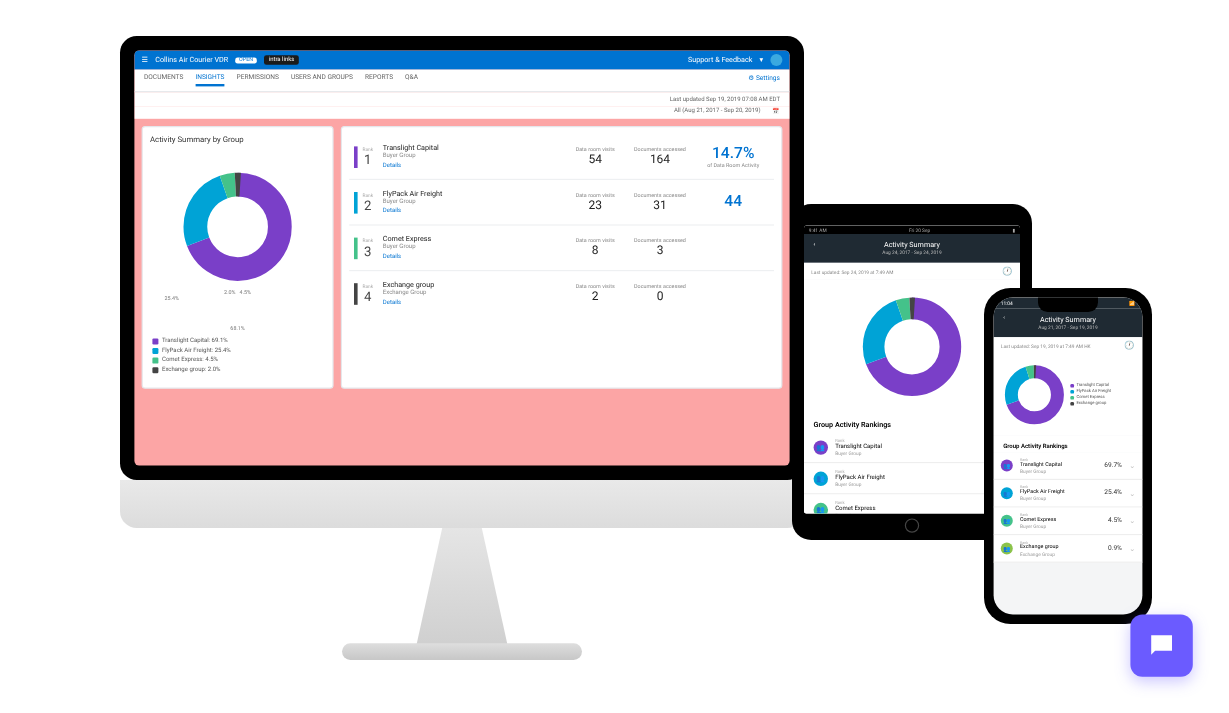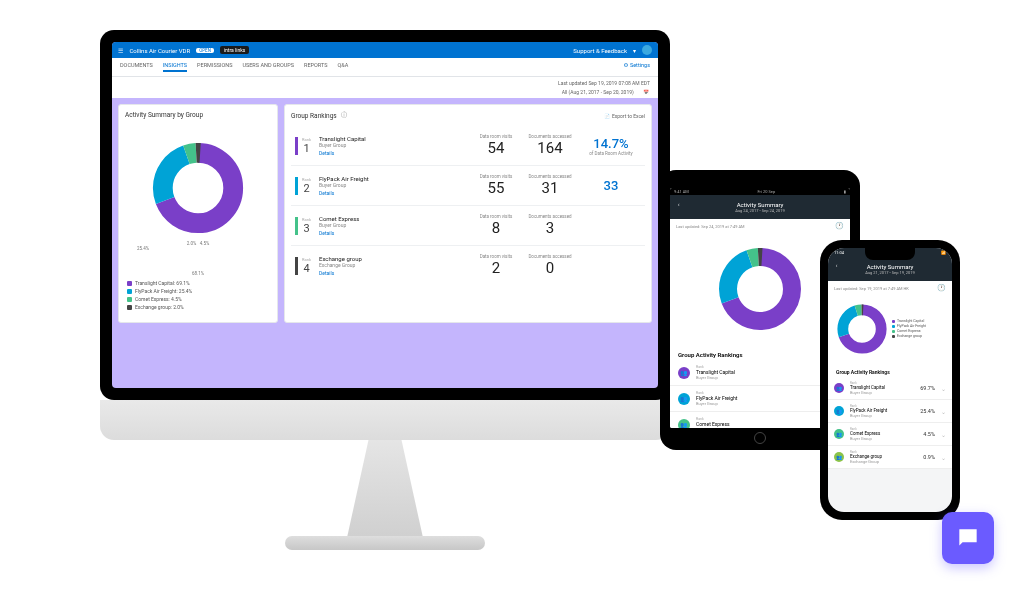--- a/index.html
+++ b/index.html
@@ -46,21 +46,21 @@
     position: absolute;
     left: 50%; transform: translateX(-50%);
     bottom: -150px;
     width: 200px; height: 14px;
     background: linear-gradient(#dedede,#c7c7c7);
     border-radius: 7px;
   }
 
   .desktop-app {
     width: 100%; height: 100%;
-    background: #c4b5fd;
+    background: #fca5a5;
     border-radius: 4px;
     overflow: hidden;
     font-size: 6px;
     color: #333;
   }
   .app-header {
     background: #0073d1;
     color: #fff;
     display: flex;
     align-items: center;
@@ -105,21 +105,21 @@
     padding:8px 4px; border-bottom:1px solid #eef0f2;
   }
   .rank-row:last-child{border-bottom:none;}
   .rank-num { font-size:11px; color:#444; width:16px; text-align:center; border-left:3px solid #ccc; padding-left:4px;}
   .rank-info { flex:1; }
   .rank-info .name { font-size:6px; color:#222; }
   .rank-info .sub  { font-size:5px; color:#888; }
   .rank-info .det  { font-size:5px; color:#0073d1; margin-top:2px;}
   .stat { text-align:center; width:46px;}
   .stat .lbl { font-size:4.5px; color:#888;}
-  .stat .val { font-size:15px; color:#222;}
+  .stat .val { font-size:10px; color:#222;}
   .big-pct { text-align:center; width:60px;}
   .big-pct .v { font-size:13px; color:#0073d1; font-weight:500;}
   .big-pct .s { font-size:4.5px; color:#888;}
 
   
   .ipad {
     position:absolute;
     left:660px; top:170px;
     width:200px; height:280px;
     background:#000;
@@ -254,25 +254,20 @@
                 <span>Comet Express: 4.5%</span>
               </div>
               <div>
                 <span class="dot" style="background:#444444"></span>
                 <span>Exchange group: 2.0%</span>
               </div>
             </div>
         </div>
 
         <div class="panel panel-right">
-          <div class="panel-title">
-            <span>Group Rankings</span>
-            <span style="color:#999;">ⓘ</span>
-            <span class="exp">📄 <span>Export to Excel</span></span>
-          </div>
           <div id="rank-rows">
               <div class="rank-row">
     <div class="rank-num" style="border-left-color:#7a3fc8"><div style="font-size:4px;color:#aaa;">Rank</div>1</div>
     <div class="rank-info">
       <div class="name">Translight Capital</div>
       <div class="sub">Buyer Group</div>
       <div class="det">Details</div>
     </div>
     <div class="stat">
                   <div class="lbl">Data room visits</div>
@@ -289,28 +284,28 @@
               </div>
               <div class="rank-row">
     <div class="rank-num" style="border-left-color:#00a3d6"><div style="font-size:4px;color:#aaa;">Rank</div>2</div>
     <div class="rank-info">
       <div class="name">FlyPack Air Freight</div>
       <div class="sub">Buyer Group</div>
       <div class="det">Details</div>
     </div>
     <div class="stat">
                   <div class="lbl">Data room visits</div>
-                  <div class="val">55</div>
+                  <div class="val">23</div>
                 </div>
     <div class="stat">
                   <div class="lbl">Documents accessed</div>
                   <div class="val">31</div>
                 </div>
     <div class="big-pct">
-                  <div class="v">33</div>
+                  <div class="v">44</div>
                 </div>
               </div>
               <div class="rank-row">
     <div class="rank-num" style="border-left-color:#44c28a"><div style="font-size:4px;color:#aaa;">Rank</div>3</div>
     <div class="rank-info">
       <div class="name">Comet Express</div>
       <div class="sub">Buyer Group</div>
       <div class="det">Details</div>
     </div>
     <div class="stat">

